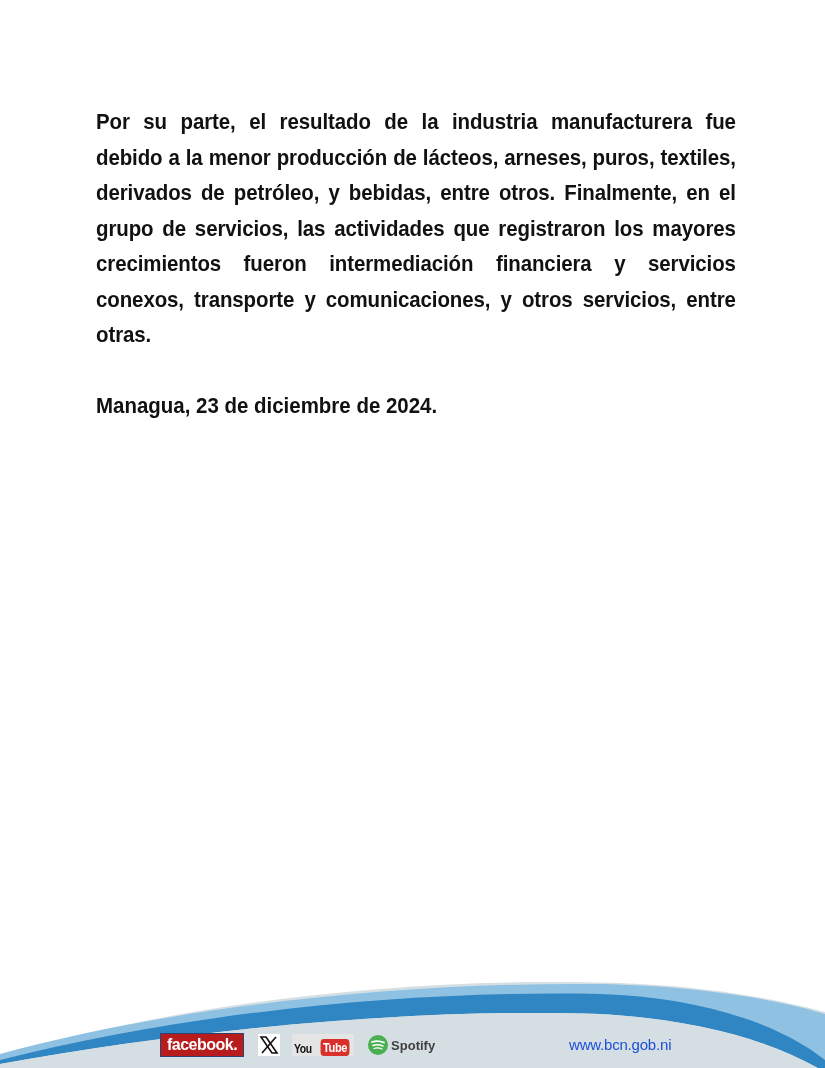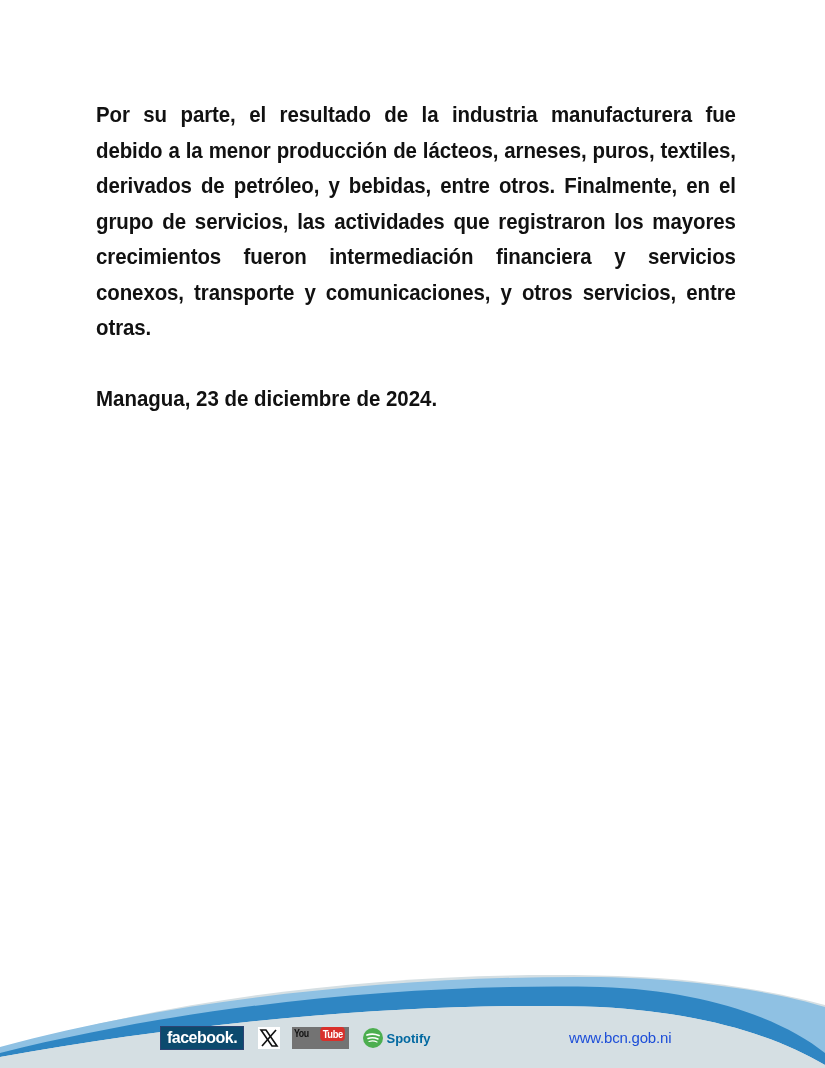--- a/index.html
+++ b/index.html
@@ -9,21 +9,21 @@
     }
     body {
       width: 825px;
       height: 1068px;
       position: relative;
       overflow: hidden;
       font-family: "Liberation Sans", sans-serif;
     }
     .page {
       position: absolute;
-      left: 0; top: 5px;
+      left: 0; top: 12px;
       width: 825px;
       height: 980px;
       background: #ffffff;
     }
     .content {
       position: absolute;
       left: 96px;
       top: 92px;
       width: 640px;
     }
@@ -61,21 +61,21 @@
     }
     .social {
       position: absolute;
       top: 1021px;
       left: 160px;
       height: 24px;
       display: flex;
       align-items: center;
     }
     .fb {
-      background: #0c4a6e;
+      background: #b91c1c;
       color: #fff;
       font-weight: bold;
       font-size: 16px;
       height: 22px;
       width: 82px;
       display: flex;
       align-items: center;
       justify-content: center;
       letter-spacing: -0.5px;
       border: 1px solid #2d4373;
@@ -84,43 +84,43 @@
       margin-left: 14px;
       width: 22px;
       height: 22px;
       display: flex;
       align-items: center;
       justify-content: center;
       background: #fff;
     }
     .yt {
       margin-left: 12px;
-      background: #737373;
+      background: #e5e5e5;
       height: 22px;
       padding: 0 2px;
       display: flex;
-      align-items: flex-start;
+      align-items: flex-end;
       font-weight: bold;
-      font-size: 11px;
+      font-size: 13px;
       letter-spacing: -0.5px;
     }
     .yt .you { color: #111; margin-right: 2px; transform: scaleX(0.8); display:inline-block; transform-origin: left center; width: 22px;}
     .yt .tube {
       background: #d9302b;
       color: #fff;
       border-radius: 4px;
       padding: 1px 3px;
       transform: scaleX(0.85);
       display: inline-block;
     }
     .spotify {
       margin-left: 14px;
       display: flex;
       align-items: center;
-      color: #0369a1;
+      color: #404040;
       font-weight: bold;
       font-size: 13px;
     }
     .spotify .dot {
       width: 20px; height: 20px;
       border-radius: 50%;
       background: #4cae4f;
       margin-right: 3px;
       display: flex; align-items: center; justify-content: center;
     }

